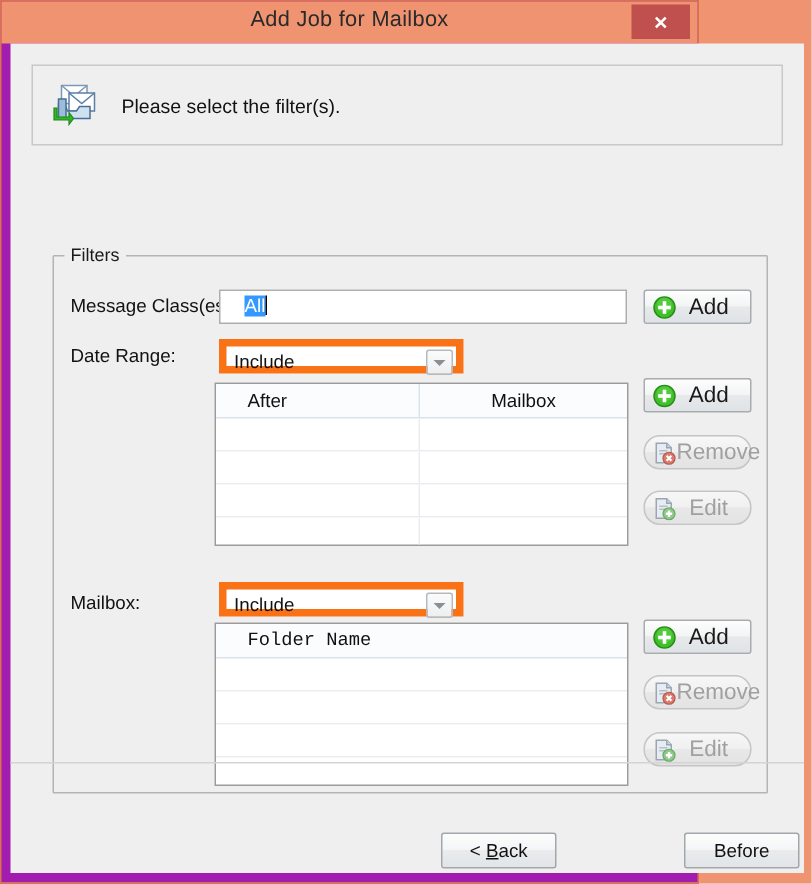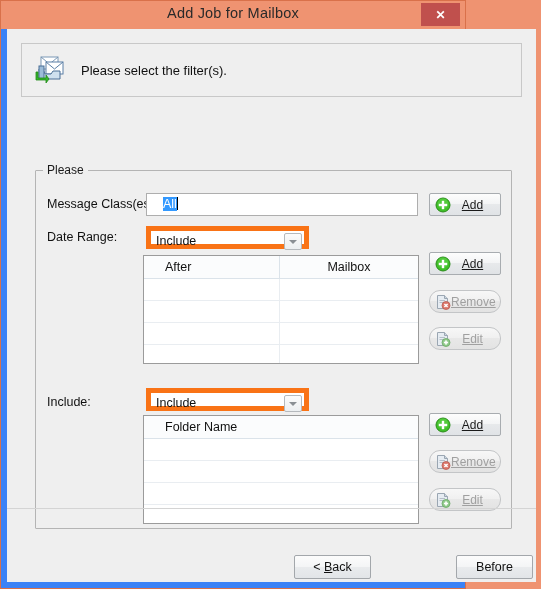--- a/index.html
+++ b/index.html
@@ -15,21 +15,21 @@
     color: #1a1a1a;
     background: #ef9371;
   }
 
   
   .window {
     position: absolute;
     left: 0; top: 0;
     width: 466px; height: 589px;
     box-sizing: border-box;
-    background: #3b82f6;
+    background: #a21caf;
     border: 1px solid #d9714a;
   }
 
   .titlebar {
     position: relative;
     height: 28px;
     width: 100%;
     background: #ef9371;
   }
   .title-text {
@@ -212,24 +212,23 @@
   
   .icon-button {
     position: absolute;
     width: 72px; height: 23px;
     box-sizing: border-box;
     border: 1px solid #a8acb0;
     border-radius: 2px;
     background: linear-gradient(#fdfdfd 0%, #f3f4f5 48%, #e7e9eb 50%, #e0e3e6 100%);
     display: flex;
     align-items: center;
-    font-size: 12px;
+    font-size: 15px;
     color: #1a1a1a;
     cursor: pointer;
-    text-decoration: underline;
   }
   .icon-button.disabled {
     color: #a0a0a0;
     border-color: #c3c5c7;
     background: linear-gradient(#f7f7f7 0%, #f0f0f0 48%, #e8e8e8 50%, #e3e3e3 100%);
     cursor: default;
     border-radius: 11px;
   }
   .btn-glyph {
     margin-left: 5px;
@@ -302,21 +301,21 @@
           <path d="M6 17 L6 27 L27 27 L27 19 L20 19 L18 22 L12 22 L10 17 Z" fill="#cfe0ef" stroke="#4a6f96" stroke-width="1"></path>
           <rect x="6" y="14" width="5" height="13" fill="#9cbcd8" stroke="#4a6f96" stroke-width="1"></rect>
 
           <path d="M5 20 L5 26 L13 26 L13 23 L16 27 L13 31 L13 28 L3 28 L3 20 Z" fill="#35b52a" stroke="#1f8a18" stroke-width="0.8"></path>
         </svg>
       </div>
       <div class="header-text">Please select the filter(s).</div>
     </div>
 
     <div class="groupbox"></div>
-    <div class="groupbox-label">Please</div>
+    <div class="groupbox-label">Filters</div>
 
     <div class="field-label" style="left:40px; top:168px;">Message Class(es):</div>
 
     <div class="textbox" style="left:139px; top:164px; width:272px; height:23px;">
       <span class="sel">All</span><span class="caret"></span>
     </div>
 
     <div class="icon-button" style="left:422px; top:164px;">
       <span class="btn-glyph">
         <svg width="16" height="16" viewBox="0 0 16 16">
@@ -396,32 +395,32 @@
           <line x1="4.5" y1="6.5" x2="10" y2="6.5" stroke="#b4bec8" stroke-width="1"></line>
           <line x1="4.5" y1="8.5" x2="10" y2="8.5" stroke="#b4bec8" stroke-width="1"></line>
           <circle cx="11" cy="11.5" r="4" fill="#8fc98a" stroke="#6aa865" stroke-width="0.8"></circle>
           <rect x="10.2" y="9.4" width="1.6" height="4.2" fill="#ffffff"></rect>
           <rect x="8.9" y="10.7" width="4.2" height="1.6" fill="#ffffff"></rect>
         </svg>
       </span>
       <span class="btn-label">Edit</span>
     </div>
 
-    <div class="field-label" style="left:40px; top:366px;">Include:</div>
+    <div class="field-label" style="left:40px; top:366px;">Mailbox:</div>
 
     <div class="combo" style="left:139px; top:359px; width:163px; height:23px;">
       <span class="combo-text">Include</span>
       <span class="combo-btn">
         <span class="combo-arrow"></span>
       </span>
     </div>
 
     <div class="grid" style="left:136px; top:386px; width:276px; height:109px;">
       <div class="grid-header">
-        <div class="grid-th c1" style="width:274px; border-right:none;">Folder Name</div>
+        <div class="grid-th c1" style="width:274px; border-right:none;font-family:Liberation Mono, monospace;">Folder Name</div>
       </div>
       <div class="grid-row">
         <div class="grid-cell" style="width:274px;"></div>
       </div>
       <div class="grid-row">
         <div class="grid-cell" style="width:274px;"></div>
       </div>
       <div class="grid-row">
         <div class="grid-cell" style="width:274px;"></div>
       </div>

